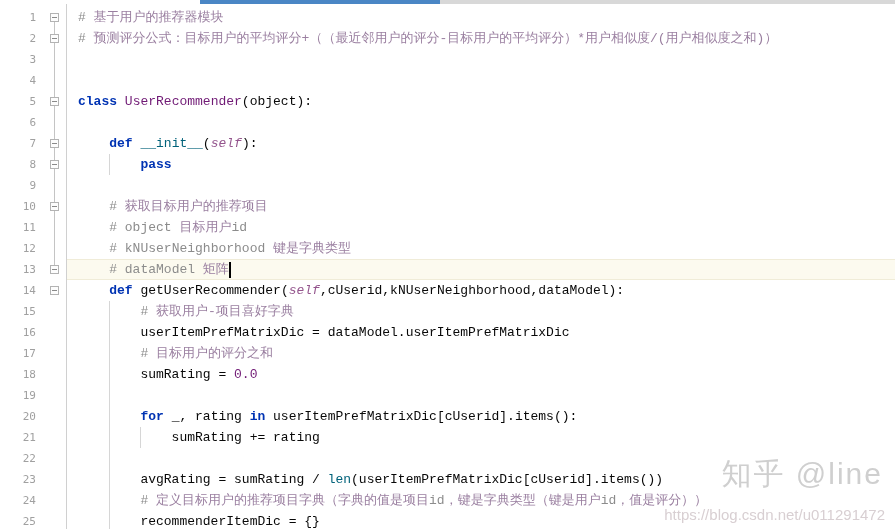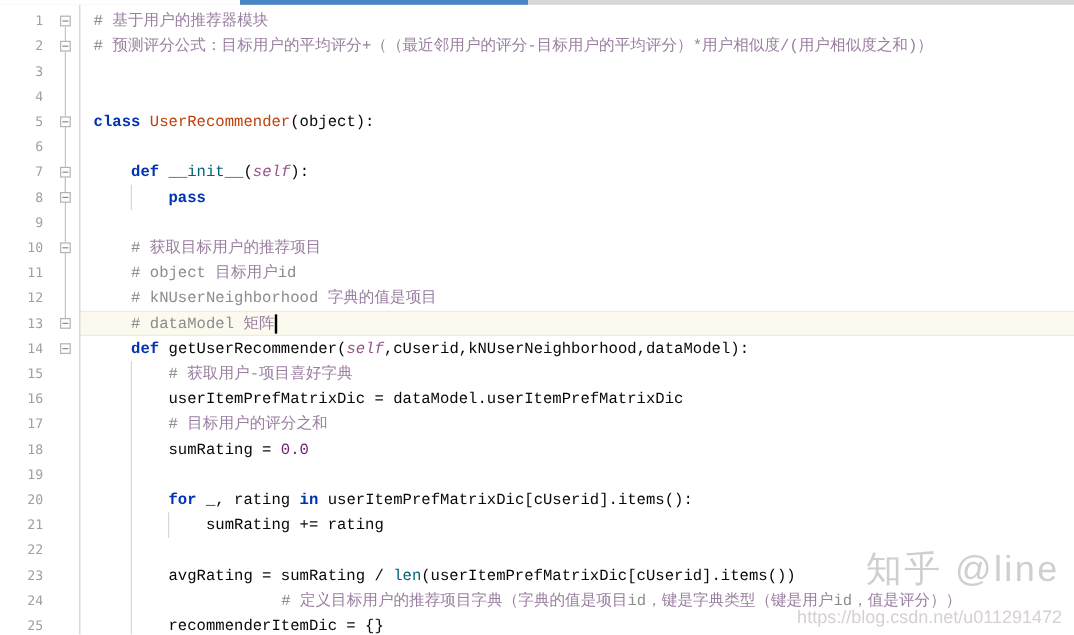--- a/index.html
+++ b/index.html
@@ -117,21 +117,21 @@
     height: 21px;
     background: #fcfaef;
     border-top: 1px solid #f0ecd8;
     border-bottom: 1px solid #f0ecd8;
     box-sizing: border-box;
     z-index: 2;
   }
 
   
   .kw      { color: #0033b3; font-weight: bold; }
-  .cls     { color: #c2410c; margin-top: 39px; }
+  .cls     { color: #701a75; margin-top: 39px; }
   .fn      { color: #00627a; }
   .self    { color: #94558d; font-style: italic; }
   .num     { color: #701a75; }
   .cmt     { color: #8c8c8c; }
   .cmt-zh  { color: #9a7fa0; }
   .plain   { color: #080808; }
 
   
   .indent-guide {
     position: absolute;
@@ -260,31 +260,31 @@
       <div class="code-line" style="top: 28px;"><span class="txt"><span class="cmt"># </span><span class="cmt-zh">预测评分公式：目标用户的平均评分+（（最近邻用户的评分-目标用户的平均评分）*用户相似度/(用户相似度之和)）</span></span></div>
       <div class="code-line" style="top: 49px;"><span class="txt"></span></div>
       <div class="code-line" style="top: 70px;"><span class="txt"></span></div>
       <div class="code-line" style="top: 91px;"><span class="txt"><span class="kw">class</span><span class="plain"> </span><span class="cls">UserRecommender</span><span class="plain">(object):</span></span></div>
       <div class="code-line" style="top: 112px;"><span class="txt"></span></div>
       <div class="code-line" style="top: 133px;"><span class="txt"><span class="plain">    </span><span class="kw">def</span><span class="plain"> </span><span class="fn">__init__</span><span class="plain">(</span><span class="self">self</span><span class="plain">):</span></span></div>
       <div class="code-line" style="top: 154px;"><span class="txt"><span class="plain">        </span><span class="kw">pass</span></span></div>
       <div class="code-line" style="top: 175px;"><span class="txt"></span></div>
       <div class="code-line" style="top: 196px;"><span class="txt"><span class="plain">    </span><span class="cmt"># </span><span class="cmt-zh">获取目标用户的推荐项目</span></span></div>
       <div class="code-line" style="top: 217px;"><span class="txt"><span class="plain">    </span><span class="cmt"># object </span><span class="cmt-zh">目标用户</span><span class="cmt">id</span></span></div>
-      <div class="code-line" style="top: 238px;"><span class="txt"><span class="plain">    </span><span class="cmt"># kNUserNeighborhood </span><span class="cmt-zh">字典的值是项目</span></span></div>
+      <div class="code-line" style="top: 238px;"><span class="txt"><span class="plain">    </span><span class="cmt"># kNUserNeighborhood </span><span class="cmt-zh">键是字典类型</span></span></div>
       <div class="code-line" style="top: 259px;"><span class="txt"><span class="plain">    </span><span class="cmt"># dataModel </span><span class="cmt-zh">矩阵</span></span></div>
       <div class="code-line" style="top: 280px;"><span class="txt"><span class="plain">    </span><span class="kw">def</span><span class="plain"> </span><span class="plain">getUserRecommender</span><span class="plain">(</span><span class="self">self</span><span class="plain">,cUserid,kNUserNeighborhood,dataModel):</span></span></div>
       <div class="code-line" style="top: 301px;"><span class="txt"><span class="plain">        </span><span class="cmt"># </span><span class="cmt-zh">获取用户-项目喜好字典</span></span></div>
       <div class="code-line" style="top: 322px;"><span class="txt"><span class="plain">        userItemPrefMatrixDic = dataModel.userItemPrefMatrixDic</span></span></div>
       <div class="code-line" style="top: 343px;"><span class="txt"><span class="plain">        </span><span class="cmt"># </span><span class="cmt-zh">目标用户的评分之和</span></span></div>
       <div class="code-line" style="top: 364px;"><span class="txt"><span class="plain">        sumRating = </span><span class="num">0.0</span></span></div>
       <div class="code-line" style="top: 406px;"><span class="txt"><span class="plain">        </span><span class="kw">for</span><span class="plain"> _, rating </span><span class="kw">in</span><span class="plain"> userItemPrefMatrixDic[cUserid].items():</span></span></div>
       <div class="code-line" style="top: 427px;"><span class="txt"><span class="plain">            sumRating += rating</span></span></div>
       <div class="code-line" style="top: 469px;"><span class="txt"><span class="plain">        avgRating = sumRating / </span><span class="fn">len</span><span class="plain">(userItemPrefMatrixDic[cUserid].items())</span></span></div>
-      <div class="code-line" style="top: 490px; text-align: center;"><span class="txt"><span class="plain">        </span><span class="cmt"># </span><span class="cmt-zh">定义目标用户的推荐项目字典（字典的值是项目</span><span class="cmt">id</span><span class="cmt-zh">，键是字典类型（键是用户</span><span class="cmt">id</span><span class="cmt-zh">，值是评分））</span></span></div>
+      <div class="code-line" style="top: 490px;"><span class="txt"><span class="plain">        </span><span class="cmt"># </span><span class="cmt-zh">定义目标用户的推荐项目字典（字典的值是项目</span><span class="cmt">id</span><span class="cmt-zh">，键是字典类型（键是用户</span><span class="cmt">id</span><span class="cmt-zh">，值是评分））</span></span></div>
       <div class="code-line" style="top: 511px;"><span class="txt"><span class="plain">        recommenderItemDic = {}</span></span></div>
       <div class="indent-guide" style="left: 42.2px; top: 154px; height: 21px;"></div>
       <div class="indent-guide" style="left: 42.2px; top: 301px; height: 231px;"></div>
       <div class="indent-guide" style="left: 73.4px; top: 427px; height: 21px;"></div>
     </div>
 
   <div id="caret" style="left: 229.234px; top: 262px;"></div>
 
   <div id="wm-zhihu">知乎 @line</div>
   <div id="wm-csdn">https://blog.csdn.net/u011291472</div>

